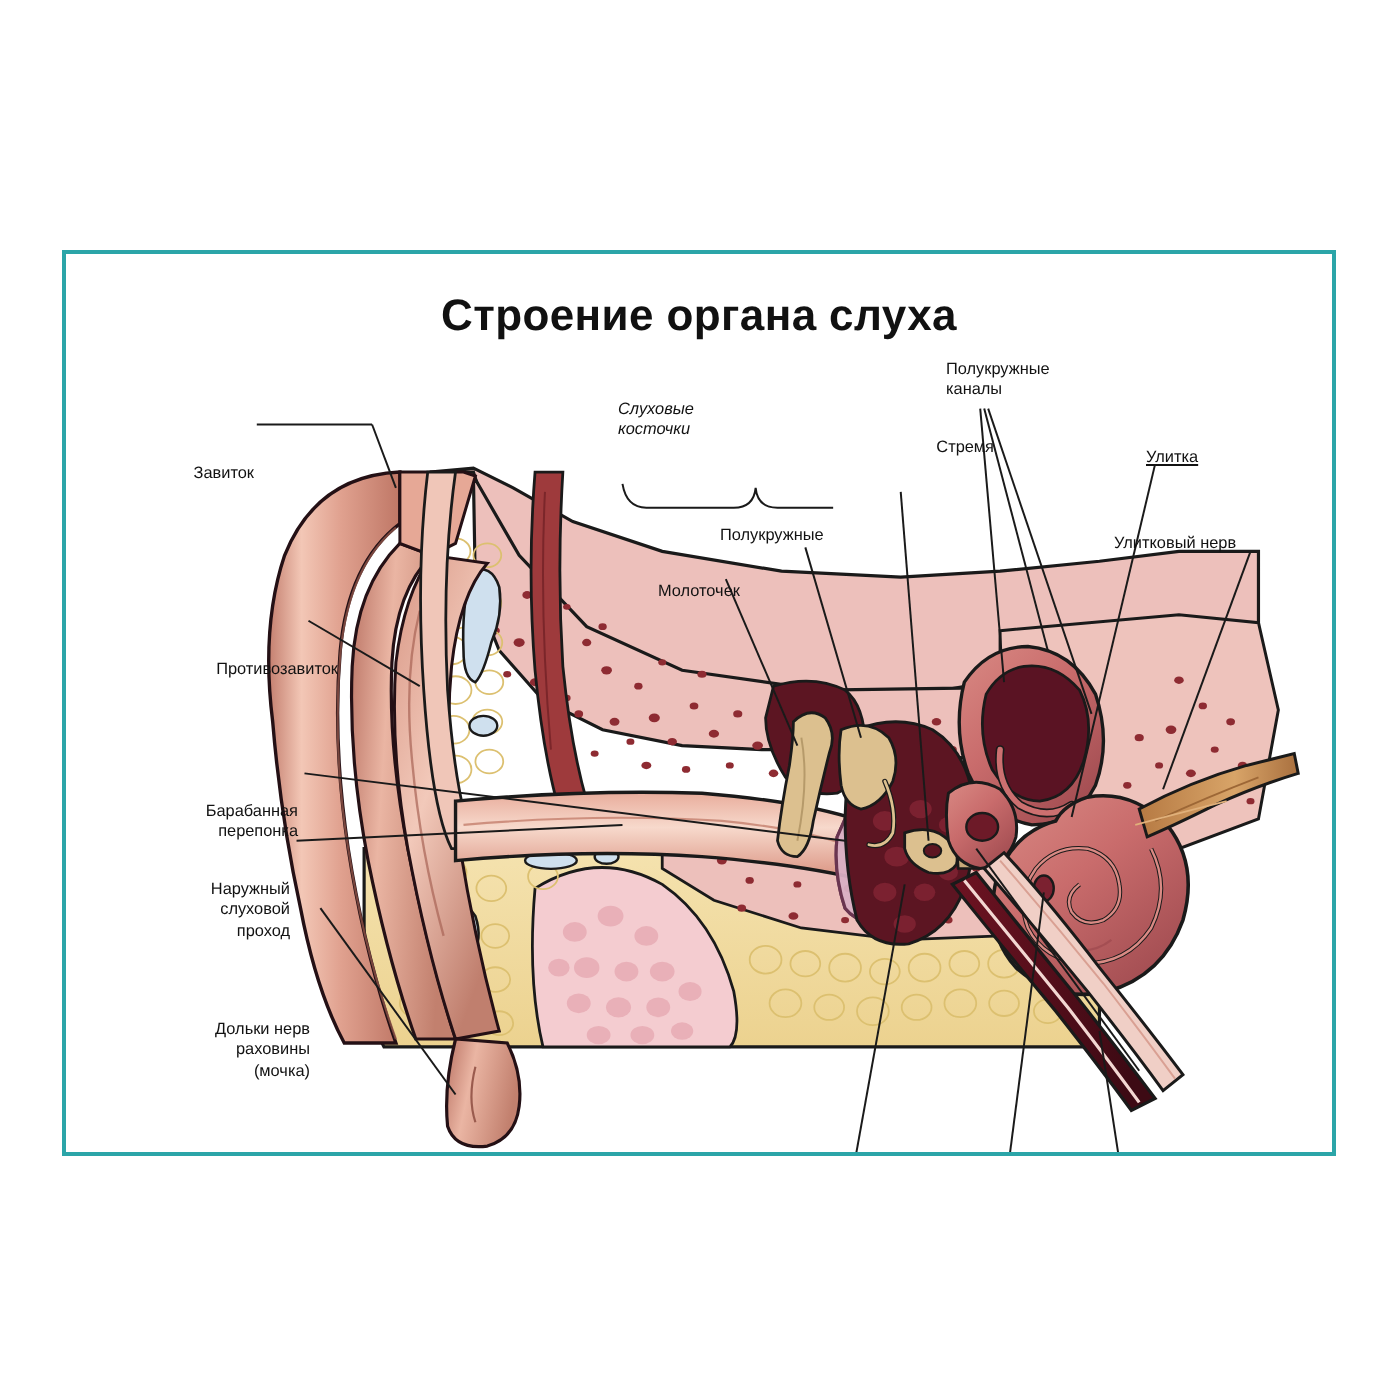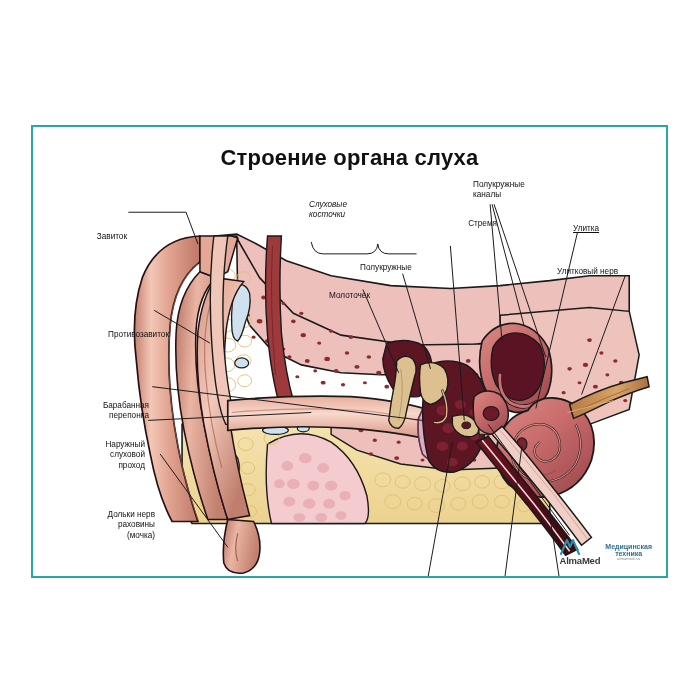--- a/index.html
+++ b/index.html
@@ -478,28 +478,15 @@
     <div class="label" style="left:406px; top:92px; width:58px;text-align:right;">Стремя</div>
 
     <div class="label" style="left:440px; top:53px; width:90px;">Полукружные
 каналы</div>
 
     <div class="label" style="left:540px; top:97px; width:62px;text-decoration:underline;">Улитка</div>
 
     <div class="label" style="left:524px; top:140px; width:110px;">Улитковый нерв</div>
 
 
-    <div id="logo">
-      <div id="logo-left">
-        <svg id="logo-mark" width="22" height="17" viewBox="0 0 22 17">
-          <path d="M2,16 L8,2 L11,9 L14,2 L20,16" fill="none" stroke="#2a8fa8" stroke-width="2.1" stroke-linejoin="round" stroke-linecap="round"></path>
-        </svg>
-        <div id="logo-wordmark">AlmaMed</div>
-      </div>
-      <div id="logo-right">
-        <div class="logo-line1">Медицинская</div>
-        <div class="logo-line2">техника</div>
-        <div class="logo-url">almamed.su</div>
-      </div>
-    </div>
 
   </div>
 </div>
 
 </body></html>

